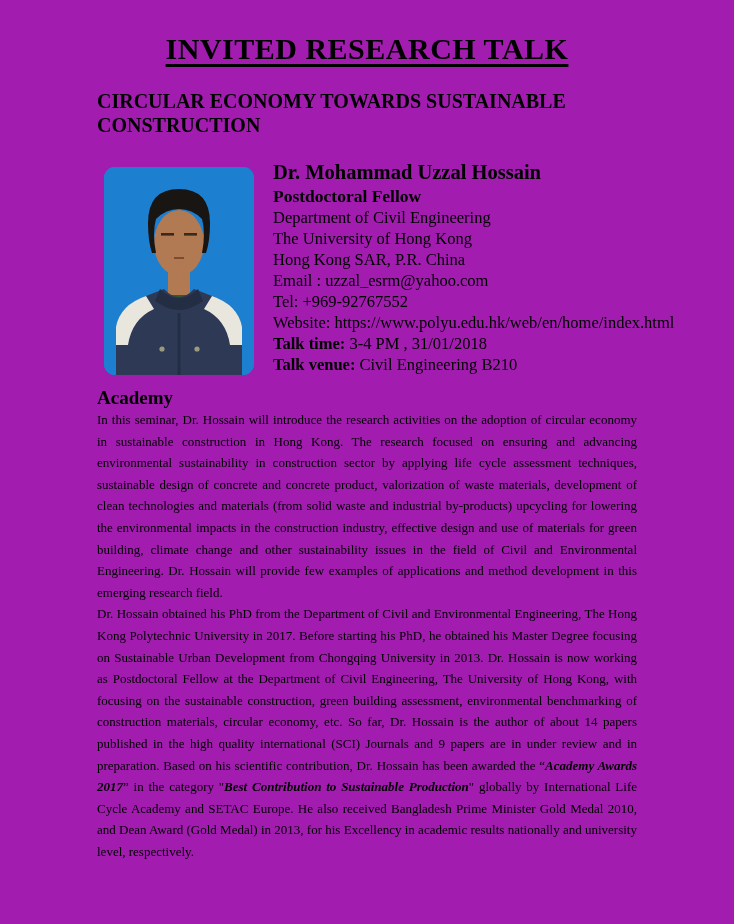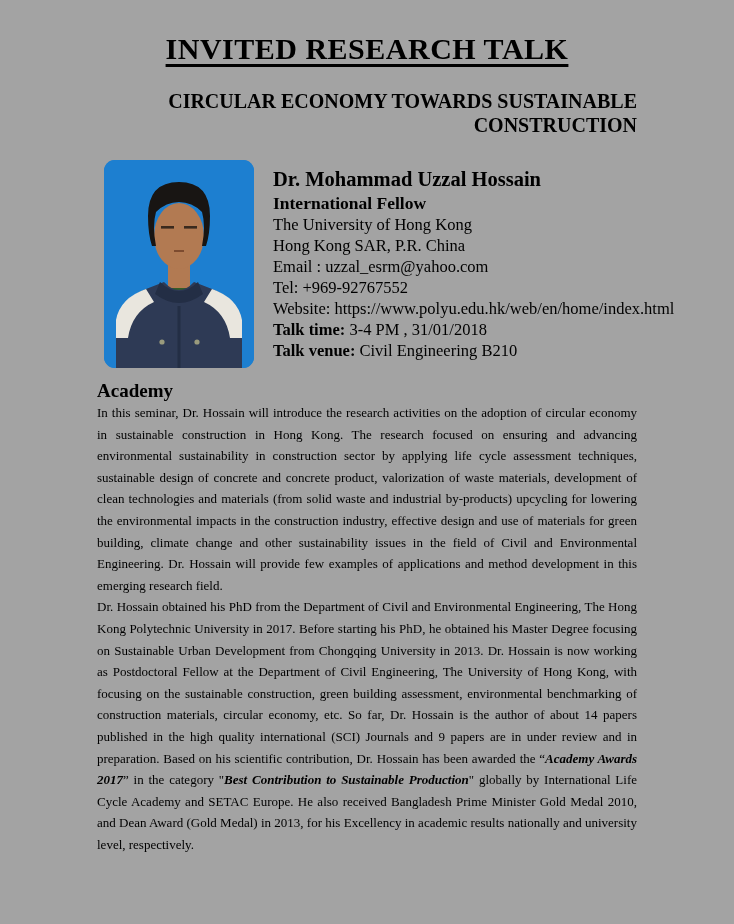--- a/index.html
+++ b/index.html
@@ -1,20 +1,20 @@
 <!DOCTYPE html>
 <html><head>
 <meta charset="utf-8">
 <style>
   html, body { margin: 0; padding: 0; background: #ffffff; }
   .page {
     position: relative;
     width: 734px;
     height: 924px;
-    background: #a3a3a3;
+    background: #a21caf;
     box-sizing: border-box;
     padding: 30px 97px 0 97px;
     font-family: "Liberation Serif", serif;
     color: #000000;
     overflow: hidden;
   }
   .doc-title {
     margin: 0;
     font-size: 30px;
     font-weight: 700;
@@ -23,26 +23,26 @@
     text-decoration-thickness: 3px;
     text-underline-offset: 5px;
     letter-spacing: 0.5px;
     line-height: 38px;
   }
   .doc-subtitle {
     margin: 21px auto 0 auto;
     max-width: 552px;
     font-size: 20px;
     font-weight: 700;
-    text-align: right;
+    text-align: left;
     line-height: 24px;
   }
   .speaker-row {
     display: flex;
-    align-items: center;
+    align-items: flex-end;
     margin-top: 23px;
     padding-left: 7px;
   }
   .photo-frame {
     flex: none;
     width: 150px;
     height: 208px;
     border-radius: 11px;
     overflow: hidden;
     background: #1d7fd0;
@@ -116,21 +116,22 @@
 
         <rect x="73.5" y="146" width="3" height="62" fill="#232e45"></rect>
 
         <circle cx="58" cy="182" r="2.6" fill="#9a9b7d"></circle>
         <circle cx="93" cy="182" r="2.6" fill="#9a9b7d"></circle>
       </svg>
     </div>
 
     <div class="speaker-info">
       <div class="speaker-name">Dr. Mohammad Uzzal Hossain</div>
-      <div class="speaker-position">International Fellow</div>
+      <div class="speaker-position">Postdoctoral Fellow</div>
+      <div class="info-line"><span class="lbl"></span><span>Department of Civil Engineering</span></div>
       <div class="info-line"><span class="lbl"></span><span>The University of Hong Kong</span></div>
       <div class="info-line"><span class="lbl"></span><span>Hong Kong SAR, P.R. China</span></div>
       <div class="info-line"><span class="lbl"></span><span>Email : uzzal_esrm@yahoo.com</span></div>
       <div class="info-line"><span class="lbl"></span><span>Tel: +969-92767552</span></div>
       <div class="info-line"><span class="lbl"></span><span>Website: https://www.polyu.edu.hk/web/en/home/index.html</span></div>
       <div class="info-line"><span class="lbl">Talk time:</span><span> 3-4 PM , 31/01/2018</span></div>
       <div class="info-line"><span class="lbl">Talk venue:</span><span> Civil Engineering B210</span></div>
     </div>
 
   </div>

